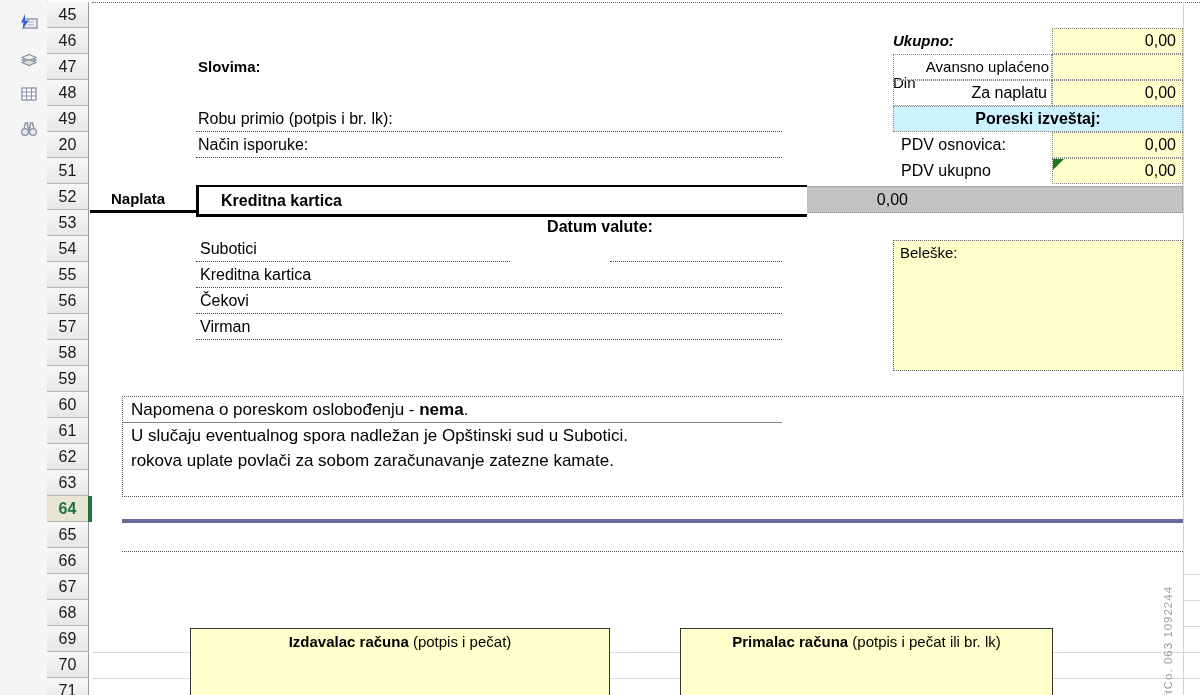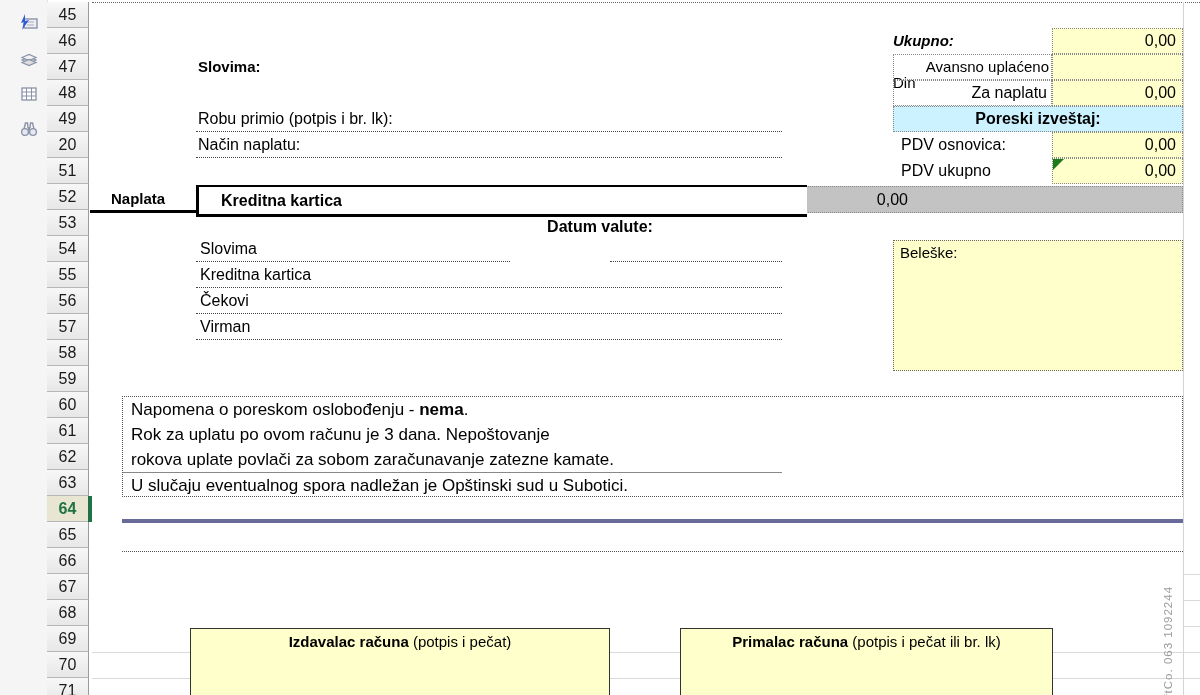--- a/index.html
+++ b/index.html
@@ -108,21 +108,21 @@
     </div>
 
   <div class="dotline" style="left:92px;top:2px;width:1108px;border-color:#666;"></div>
 
   <div class="vgrid" style="left:1183px;top:2px;height:693px;"></div>
 
   <div class="cell b" style="left:198px;top:54px;">Slovima:</div>
 
   <div class="cell" style="left:198px;top:106px;font-size:16px;">Robu primio (potpis i br. lk):</div>
   <div class="dotline" style="left:196px;top:131px;width:586px;"></div>
-  <div class="cell" style="left:198px;top:132px;font-size:16px;">Način naplatu:</div>
+  <div class="cell" style="left:198px;top:132px;font-size:16px;">Način isporuke:</div>
   <div class="dotline" style="left:196px;top:157px;width:586px;"></div>
 
   <div class="cell" style="left:893px;top:28px;width:155px;display:flex;justify-content:flex-end;gap:16px;flex-direction:column;">
     <span class="b" style="font-style:italic;">Ukupno:</span>
     <span>Din</span>
   </div>
   <div class="ycell" style="left:1052px;top:28px;width:131px;height:26px;font-size:16px;">0,00</div>
 
   <div class="lblcell" style="left:893px;top:54px;width:159px;height:26px;text-align:right;padding-right:2px;">Avansno uplaćeno</div>
   <div class="ycell" style="left:1052px;top:54px;width:131px;height:26px;"></div>
@@ -140,40 +140,39 @@
 
   <div class="lblcell" style="left:782px;top:186px;width:401px;height:27px;background:var(--gray);display:flex;line-height:25px;">
     <span style="width:125px;text-align:right;padding-right:6px;font-size:16px;">0,00</span>
   </div>
 
   <div class="abs b" style="left:90px;top:187px;width:103px;height:23px;padding-left:21px;line-height:23px;border-bottom:3px solid #000;">Naplata</div>
   <div class="abs b" style="left:196px;top:185px;width:586px;height:27px;line-height:27px;background:#fff;border-top:2px solid #000;border-left:3px solid #000;border-bottom:3px solid #000;box-sizing:content-box;padding-left:22px;font-size:16px;">Kreditna kartica</div>
 
   <div class="cell b" style="left:480px;top:214px;width:240px;text-align:center;font-size:16px;">Datum valute:</div>
 
-  <div class="cell" style="left:200px;top:236px;font-size:16px;">Slovima</div>
+  <div class="cell" style="left:200px;top:236px;font-size:16px;">Subotici</div>
   <div class="cell" style="left:200px;top:262px;font-size:16px;">Kreditna kartica</div>
   <div class="cell" style="left:200px;top:288px;font-size:16px;">Čekovi</div>
   <div class="cell" style="left:200px;top:314px;font-size:16px;">Virman</div>
   <div class="dotline" style="left:196px;top:261px;width:314px;"></div>
   <div class="dotline" style="left:610px;top:261px;width:172px;"></div>
   <div class="dotline" style="left:196px;top:287px;width:586px;"></div>
   <div class="dotline" style="left:196px;top:313px;width:586px;"></div>
   <div class="dotline" style="left:196px;top:339px;width:586px;"></div>
 
   <div class="abs" style="left:893px;top:240px;width:290px;height:131px;background:var(--yellow);border:1px dotted #666;box-sizing:border-box;padding:3px 6px;">
     <span>Beleške:</span>
   </div>
 
   <div class="abs" style="left:122px;top:396px;width:1061px;height:101px;border:1px dotted #555;box-sizing:border-box;display:flex;">
     <div style="width:659px;">
       <div class="notesline"><span>Napomena o poreskom oslobođenju - </span><span class="b">nema</span><span>.</span></div>
-      <div class="notesline">Rok za uplatu po ovom računu je 3 dana. Nepoštovanje</div>
+      <div class="notesline" style="border-top:1px solid #888;">U slučaju eventualnog spora nadležan je Opštinski sud u Subotici.</div>
       <div class="notesline">rokova uplate povlači za sobom zaračunavanje zatezne kamate.</div>
-      <div class="notesline" style="border-top:1px solid #888;">U slučaju eventualnog spora nadležan je Opštinski sud u Subotici.</div>
     </div>
   </div>
 
   <div class="abs" style="left:122px;top:519px;width:1061px;height:4px;background:var(--purple-line);"></div>
   <div class="dotline" style="left:122px;top:551px;width:1061px;border-color:#555;"></div>
 
 
   <div class="sigbox" style="left:190px;width:420px;">
     <span class="b">Izdavalac računa</span><span> (potpis i pečat)</span>
   </div>

